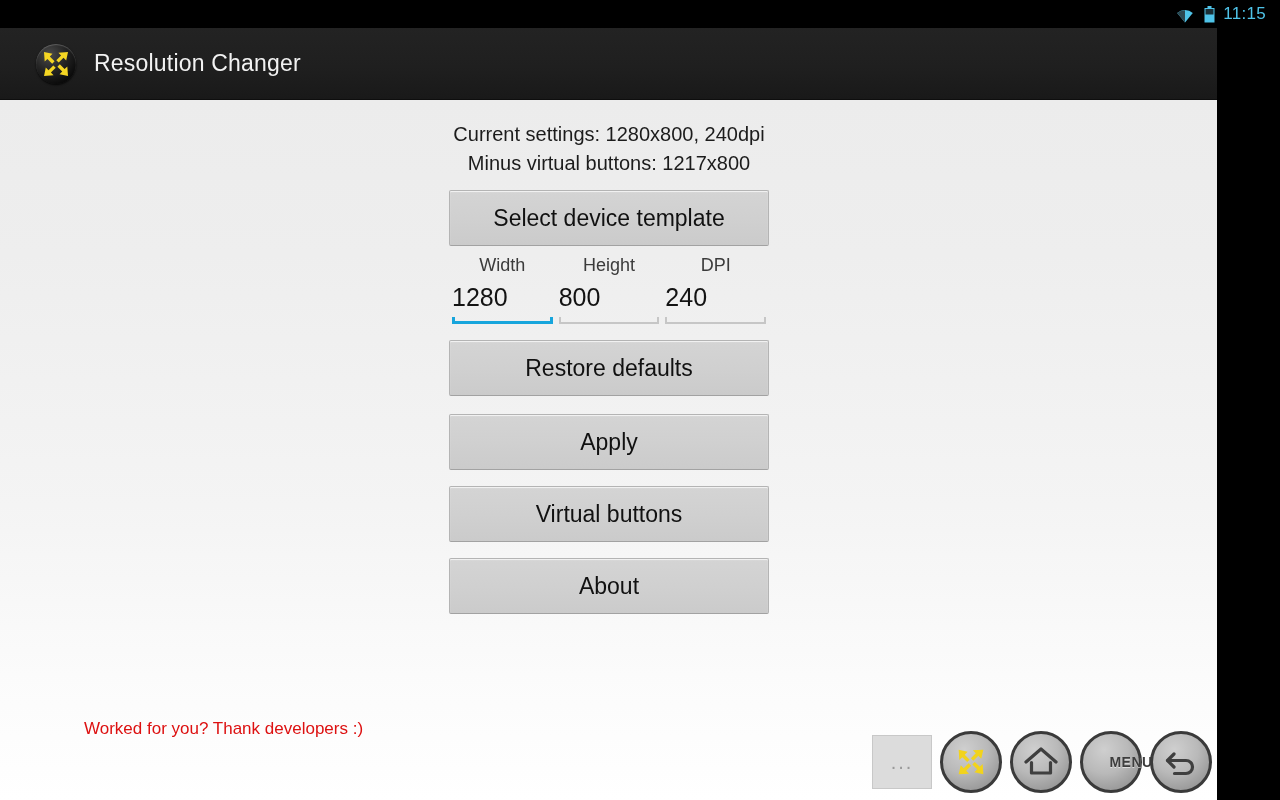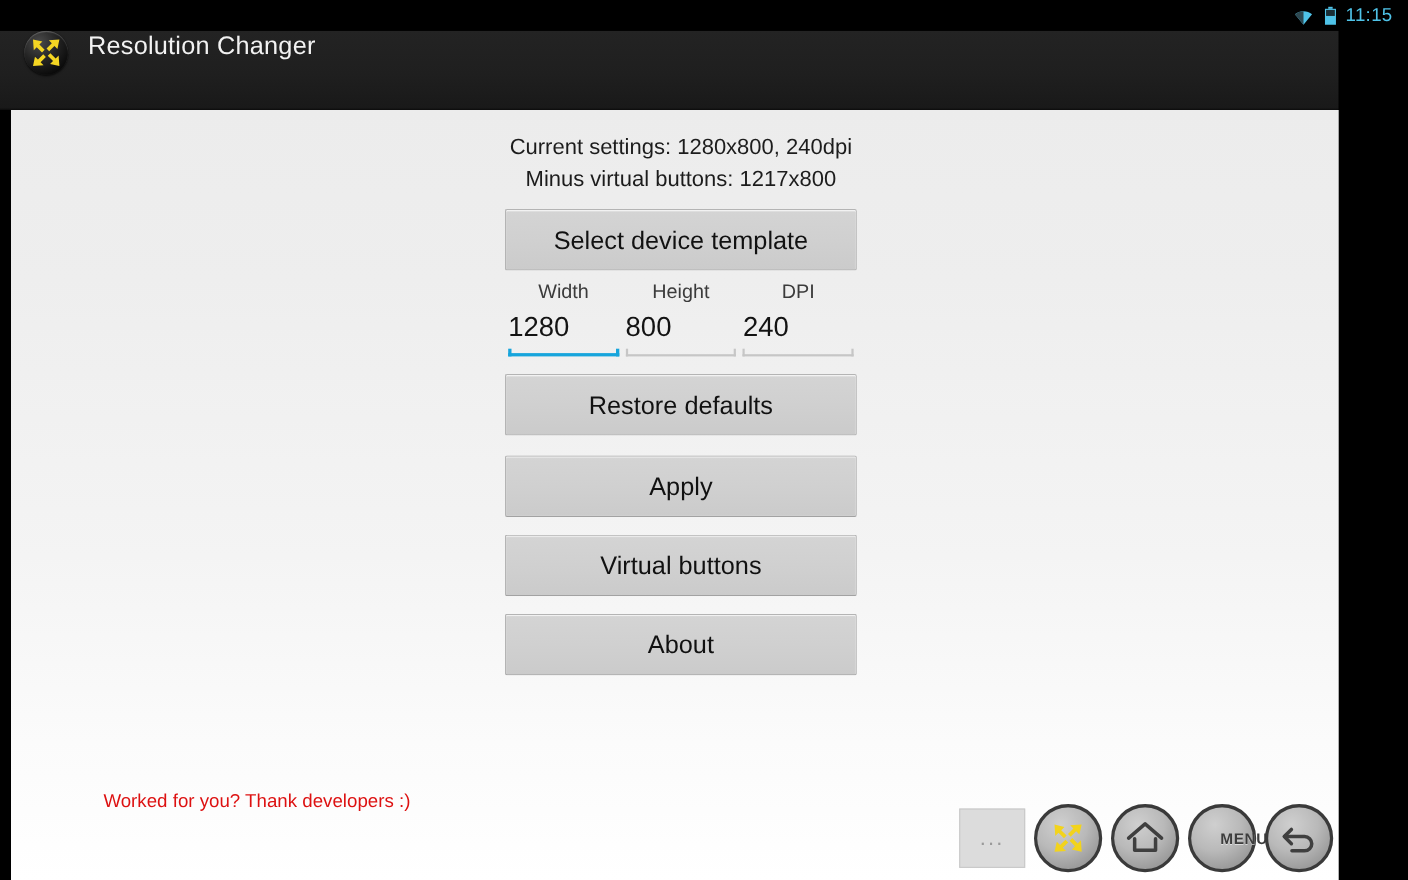--- a/index.html
+++ b/index.html
@@ -60,21 +60,22 @@
   
   #action-bar {
     position: absolute;
     left: 0; top: 0;
     width: 1217px;
     height: 72px;
     background: linear-gradient(180deg, #232323 0%, #1f1f1f 55%, #191919 100%);
     border-bottom: 1px solid #0e0e0e;
     box-sizing: border-box;
     display: flex;
-    padding-left: 22px;
+    align-items: center;
+    padding-left: 36px;
   }
   #app-icon {
     width: 40px;
     height: 40px;
     border-radius: 50%;
     background:
       radial-gradient(circle at 34% 26%, #4a4a4a 0%, #242424 42%, #0a0a0a 78%, #000 100%);
     box-shadow: inset 0 1px 1px rgba(255,255,255,0.22), 0 1px 2px rgba(0,0,0,0.8);
     position: relative;
     flex: 0 0 auto;
@@ -84,21 +85,21 @@
     color: #f2f2f2;
     font-size: 23px;
     margin-left: 18px;
     font-weight: normal;
     letter-spacing: 0.2px;
   }
 
   
   #content {
     position: absolute;
-    left: 10px; top: 72px;
+    left: 0; top: 72px;
     width: 1217px;
     height: 700px;
     background: linear-gradient(180deg, #ececec 0%, #eeeeee 22%, #f4f4f4 58%, #fbfbfb 82%, #ffffff 100%);
   }
 
   #form-column {
     position: absolute;
     left: 449px;
     top: 0;
     width: 320px;

